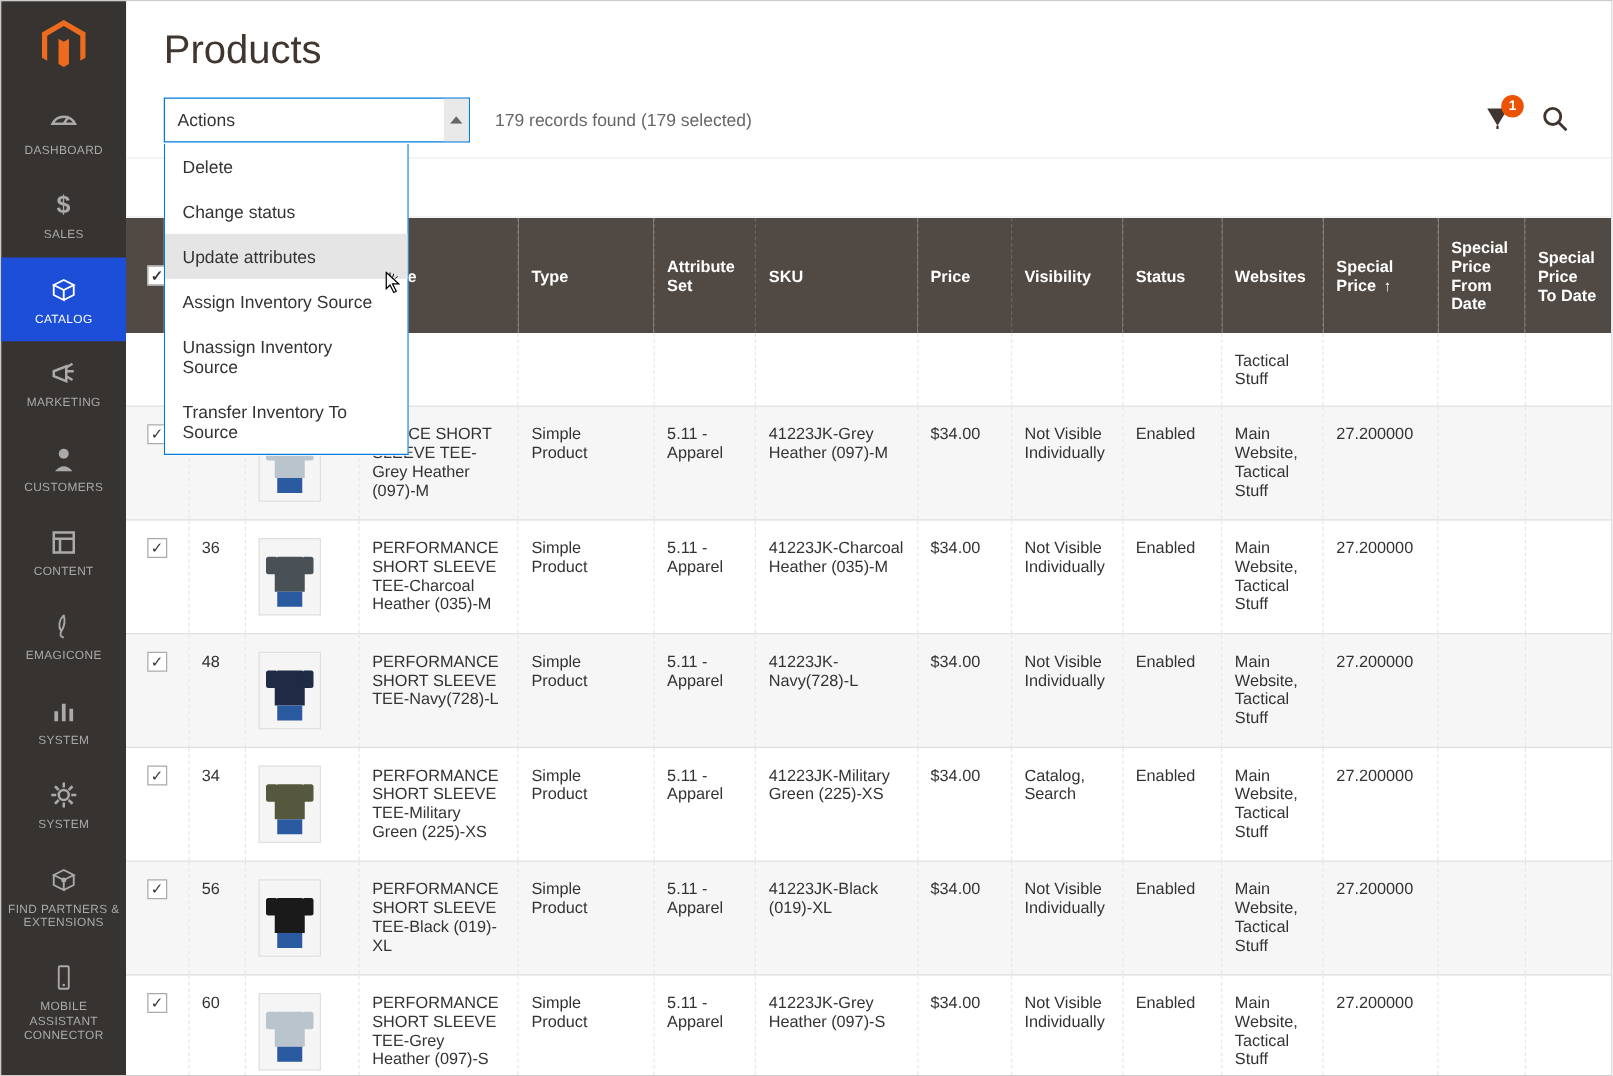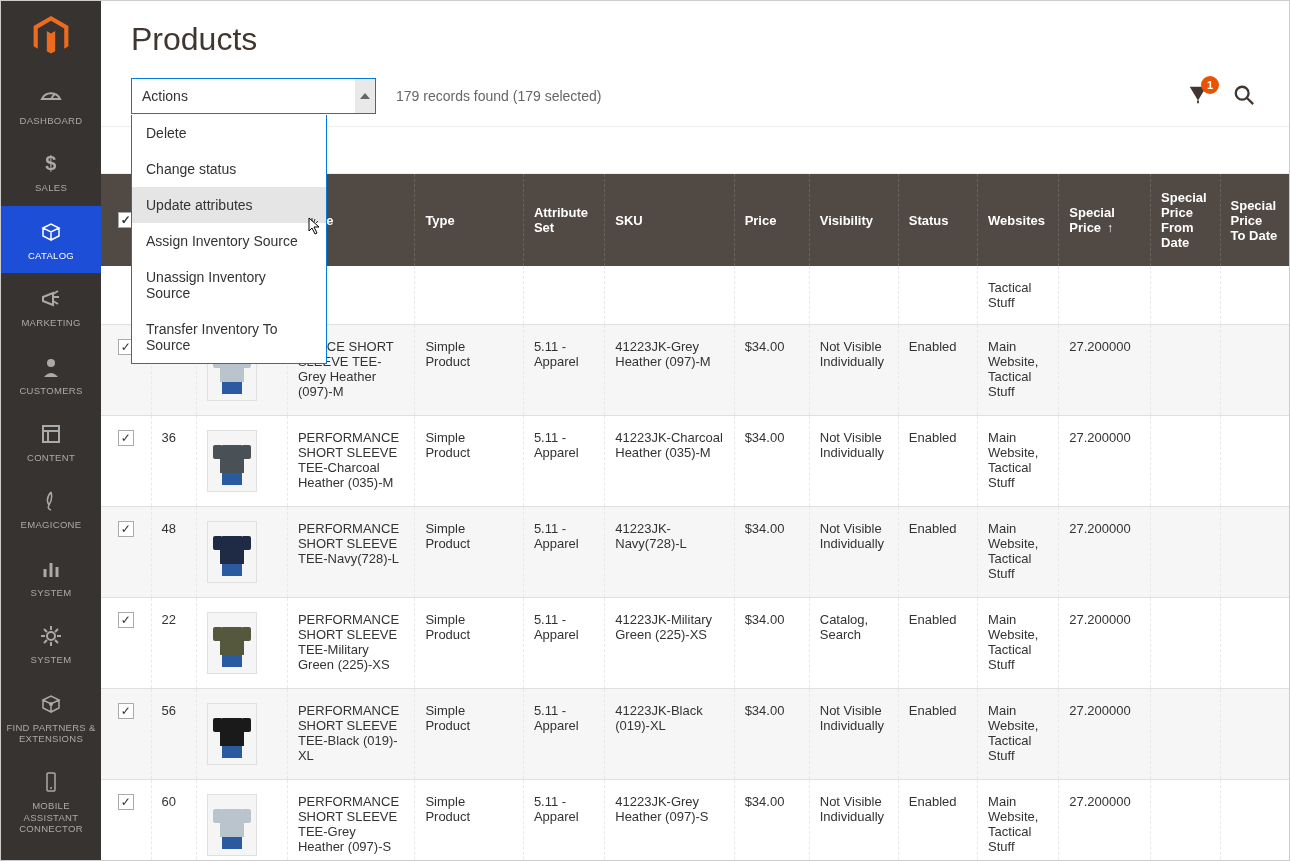--- a/index.html
+++ b/index.html
@@ -338,21 +338,21 @@
     <td class="col-price">$34.00</td>
     <td class="col-vis">Not Visible Individually</td>
     <td class="col-status">Enabled</td>
     <td class="col-web">Main Website, Tactical Stuff</td>
     <td class="col-sprice">27.200000</td>
     <td class="col-spfrom"></td>
     <td class="col-spto"></td>
             </tr>
             <tr>
     <td class="col-chk"><span class="chk checked"></span></td>
-    <td class="col-id">22</td>
+    <td class="col-id">34</td>
     <td class="col-thumb">
                 <div class="thumb">
                   <div class="tee">
                     <div class="tee-body" style="background:#55583c"></div>
                     <div class="tee-sleeve-l" style="background:#55583c"></div>
                     <div class="tee-sleeve-r" style="background:#55583c"></div>
                     <div class="tee-legs"></div>
                   </div>
                 </div>
               </td>

